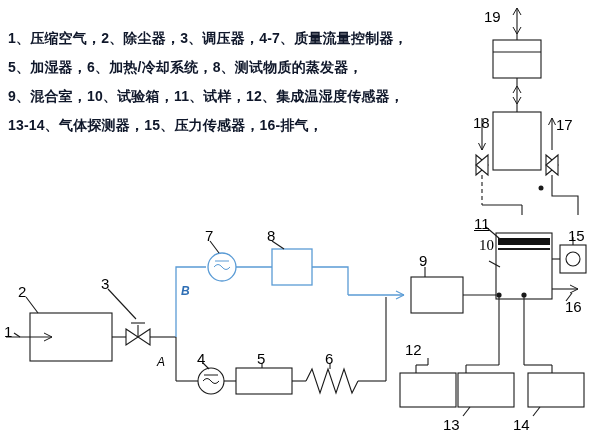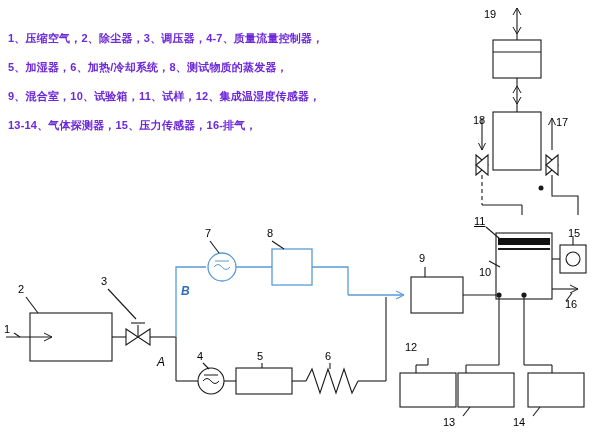--- a/index.html
+++ b/index.html
@@ -8,36 +8,36 @@
     background:#ffffff;
     font-family:"Liberation Sans", sans-serif;
     color:#000;
     position:relative;
     overflow:hidden;
   }
   #legend {
     position:absolute;
     left:8px; top:24px;
     width:470px;
-    font-size:11px;
+    font-size:14px;
     line-height:29px;
     font-weight:bold;
     letter-spacing:0.2px;
-    color:#6d28d9;
+    color:#0f172a;
   }
   #legend div { white-space:nowrap; }
   #diagram {
     position:absolute;
     left:0; top:205px;
     width:600px; height:228px;
   }
   svg { display:block; }
   .lbl {
     position:absolute;
-    font-size:11px;
+    font-size:15px;
     font-family:"Liberation Sans", sans-serif;
     color:#000;
   }
   .lbl-blue { color:#2f6fb5; font-style:italic; font-weight:bold; font-size:12px; }
   .lbl-ital { font-style:italic; font-size:12px; }
 </style>
 </head>
 <body>
 
 <div id="legend">
@@ -196,21 +196,21 @@
 
   <div class="lbl" style="left:4px;   top:118px;">1</div>
   <div class="lbl" style="left:18px;  top:78px;">2</div>
   <div class="lbl" style="left:101px; top:70px;">3</div>
   <div class="lbl" style="left:197px; top:145px;">4</div>
   <div class="lbl" style="left:257px; top:145px;">5</div>
   <div class="lbl" style="left:325px; top:145px;">6</div>
   <div class="lbl" style="left:205px; top:22px;">7</div>
   <div class="lbl" style="left:267px; top:22px;">8</div>
   <div class="lbl" style="left:419px; top:47px;">9</div>
-  <div class="lbl" style="left:479px; top:61px;">10</div>
+  <div class="lbl" style="left:479px; top:32px;font-family:Liberation Serif, serif;">10</div>
   <div class="lbl" style="left:474px; top:10px;text-decoration:underline;">11</div>
   <div class="lbl" style="left:405px; top:136px;">12</div>
   <div class="lbl" style="left:443px; top:211px;">13</div>
   <div class="lbl" style="left:513px; top:211px;text-align:right;">14</div>
   <div class="lbl" style="left:568px; top:22px;">15</div>
   <div class="lbl" style="left:565px; top:93px;">16</div>
 
   <div class="lbl lbl-ital" style="left:157px; top:150px;">A</div>
   <div class="lbl lbl-blue" style="left:181px; top:79px;">B</div>
 </div>

